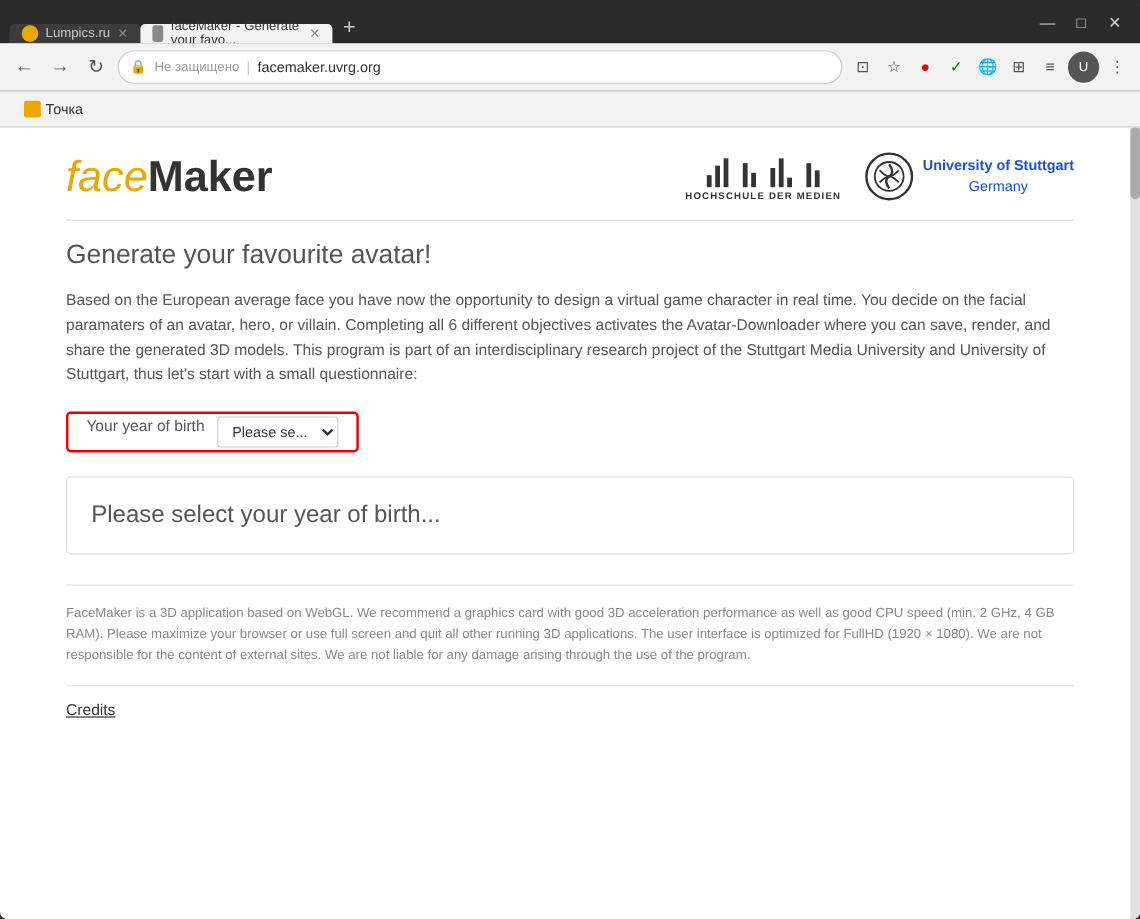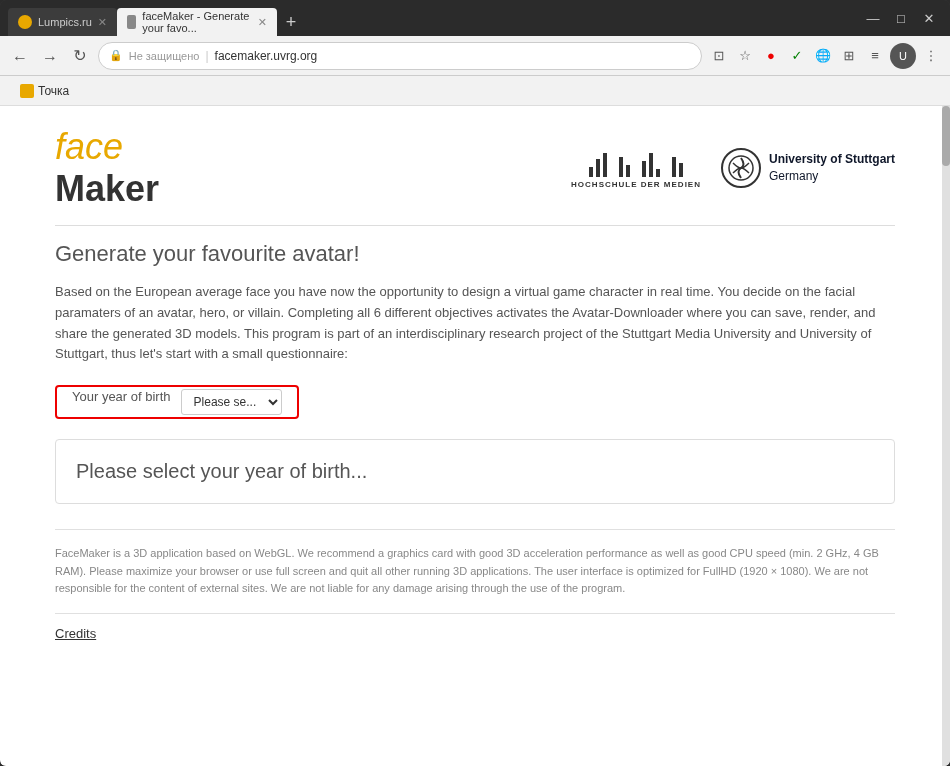--- a/index.html
+++ b/index.html
@@ -4,21 +4,21 @@
   <style>
     * { margin: 0; padding: 0; box-sizing: border-box; }
     body { font-family: Arial, sans-serif; background: #2b2b2b; width: 950px; height: 766px; overflow: hidden; }
 
     
     .browser-window { width: 950px; height: 766px; background: #3c3c3c; border-radius: 6px; overflow: hidden; display: flex; flex-direction: column; }
 
     
     .title-bar { height: 36px; background: #2b2b2b; display: flex; align-items: center; padding: 0 8px; gap: 4px; }
     .tabs-area { display: flex; align-items: flex-end; flex: 1; height: 100%; }
-    .tab { height: 28px; background: #3c3c3c; color: #ccc; font-size: 11px; display: flex; align-items: center; padding: 0 10px; border-radius: 4px 4px 0 0; gap: 6px; max-width: 160px; cursor: pointer; }
+    .tab { height: 16px; background: #3c3c3c; color: #ccc; font-size: 11px; display: flex; align-items: center; padding: 0 10px; border-radius: 4px 4px 0 0; gap: 6px; max-width: 160px; cursor: pointer; }
     .tab.active { background: #f2f2f2; color: #333; }
     .tab-close { font-size: 11px; color: #888; cursor: pointer; }
     .tab-favicon { width: 14px; height: 14px; border-radius: 50%; background: #e8a800; display: inline-block; }
     .tab-favicon-face { width: 14px; height: 14px; border-radius: 2px; background: #888; display: inline-block; }
     .tab-add { width: 28px; height: 28px; display: flex; align-items: center; justify-content: center; color: #ccc; font-size: 18px; cursor: pointer; }
     .title-bar-controls { display: flex; gap: 2px; margin-left: 8px; }
     .tbc-btn { width: 26px; height: 20px; background: none; border: none; color: #ccc; font-size: 13px; cursor: pointer; display: flex; align-items: center; justify-content: center; }
 
     
     .address-bar { height: 40px; background: #f2f2f2; display: flex; align-items: center; padding: 0 8px; gap: 6px; border-bottom: 1px solid #ccc; }
@@ -38,31 +38,31 @@
     
     .page-content { flex: 1; background: white; overflow-y: auto; position: relative; }
     .page-inner { max-width: 900px; margin: 0 auto; padding: 20px 30px; }
 
     
     .scroll-bar { position: absolute; right: 0; top: 0; width: 8px; height: 100%; background: #e0e0e0; }
     .scroll-thumb { position: absolute; right: 0; top: 0; width: 8px; height: 60px; background: #aaa; border-radius: 4px; }
 
     
     .site-header { display: flex; align-items: center; justify-content: space-between; padding-bottom: 15px; border-bottom: 1px solid #ddd; margin-bottom: 15px; }
-    .logo { display: flex; align-items: baseline; gap: 0; flex-direction: column; }
+    .logo { display: flex; align-items: baseline; gap: 0; }
     .logo-face { font-size: 36px; font-weight: 300; color: #e8a800; font-style: italic; }
     .logo-maker { font-size: 36px; font-weight: 700; color: #333; }
     .header-logos { display: flex; align-items: center; gap: 20px; }
     .hdm-logo { display: flex; flex-direction: column; align-items: center; }
     .hdm-bars { display: flex; gap: 3px; align-items: flex-end; height: 30px; }
     .hdm-bar { background: #333; width: 4px; }
     .hdm-text { font-size: 8px; color: #333; letter-spacing: 1px; margin-top: 3px; font-weight: bold; }
     .stuttgart-logo { display: flex; align-items: center; gap: 8px; }
     .stuttgart-icon { width: 40px; height: 40px; border: 2px solid #333; border-radius: 50%; display: flex; align-items: center; justify-content: center; }
-    .stuttgart-text { font-size: 12px; color: #0f172a; font-weight: bold; line-height: 1.4; }
+    .stuttgart-text { font-size: 12px; color: #1d4ed8; font-weight: bold; line-height: 1.4; text-align: center; }
     .stuttgart-sub { font-size: 12px; font-weight: normal; }
 
     .tagline { font-size: 22px; color: #555; font-weight: 300; margin-bottom: 15px; }
 
     .intro-text { font-size: 13px; color: #555; line-height: 1.6; margin-bottom: 20px; }
 
     
     .birth-year-form { border: 2px solid #e00; border-radius: 4px; padding: 2px 15px; margin-bottom: 20px; display: inline-flex; gap: 10px; background: white; }
     .birth-label { font-size: 13px; color: #555; }
     .birth-select { padding: 4px 8px; font-size: 12px; border: 1px solid #ccc; border-radius: 3px; background: white; color: #333; cursor: pointer; }

